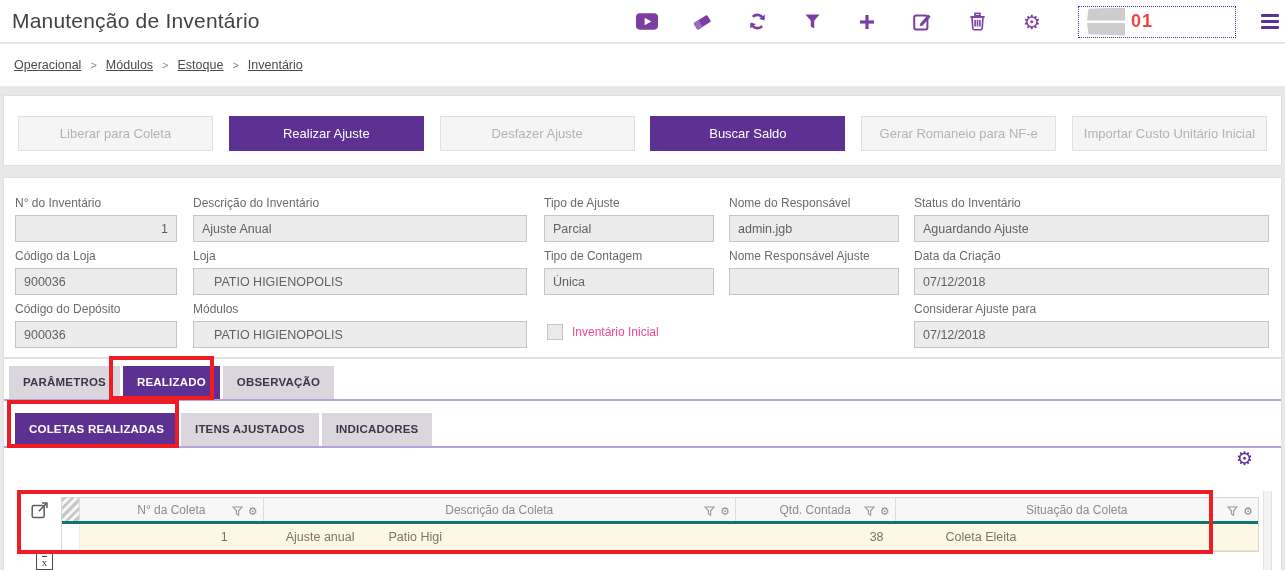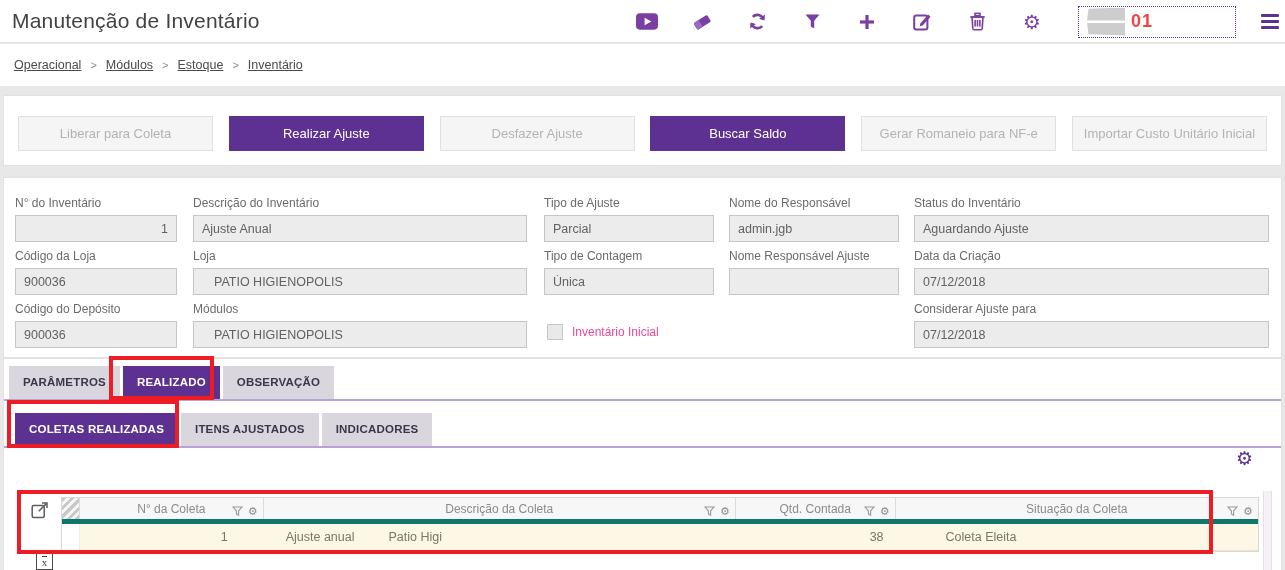--- a/index.html
+++ b/index.html
@@ -62,21 +62,21 @@
   .tab-underline{position:absolute;left:0;right:0;height:2px;background:#b7a3d8;}
   .u-main{top:40px;} .u-sub{top:87px;}
   .panel-gear{position:absolute;right:28px;top:90px;cursor:pointer;}
   .panel-gear .gear{font-size:19px;color:#5c3191;}
 
   
   .gutter-open{position:absolute;left:27px;top:142px;cursor:pointer;}
   .gutter-xls{position:absolute;left:32px;top:194px;width:17px;height:17px;border:1.5px solid #4a4a4a;background:#fff;display:flex;align-items:center;justify-content:center;cursor:pointer;}
   .gutter-xls span{border-top:1.5px solid #3d3d3d;font-size:11px;line-height:10px;color:#3d3d3d;font-family:"Liberation Serif","DejaVu Serif",serif;}
   .grid{position:absolute;left:57px;top:138px;width:1198px;border:1px solid #d8d8d8;background:#fff;}
-  .g-header{display:flex;height:26px;background:#f7f7f7;border-bottom:5px solid #0f766e;}
+  .g-header{display:flex;height:26px;background:#f7f7f7;border-bottom:3px solid #0f766e;}
   .g-hcell{position:relative;display:flex;align-items:center;justify-content:center;font-size:12px;color:#8b8b8b;border-right:1px solid #dcdcdc;white-space:nowrap;}
   .g-hcell:last-child{border-right:none;}
   .hicons{position:absolute;right:5px;top:0;height:26px;display:flex;align-items:center;gap:5px;}
   .hgear{font-family:"DejaVu Sans",sans-serif;font-size:11px;color:#8a8a8a;cursor:pointer;line-height:1;}
   .hfilter{cursor:pointer;display:flex;}
   .colw1{width:184px;} .colw2{width:473px;} .colw3{width:160px;} .colw4{width:363px;}
   .colh{width:18px;}
   .hatch{background:repeating-linear-gradient(135deg,#c9c9c9 0 3px,#f6f6f6 3px 6px);}
   .g-row{display:flex;height:27px;background:#fdf7e6;border-bottom:1px solid #e8e2cf;cursor:pointer;}
   .g-cell{display:flex;align-items:center;font-size:12.5px;color:#7e7662;white-space:nowrap;}

